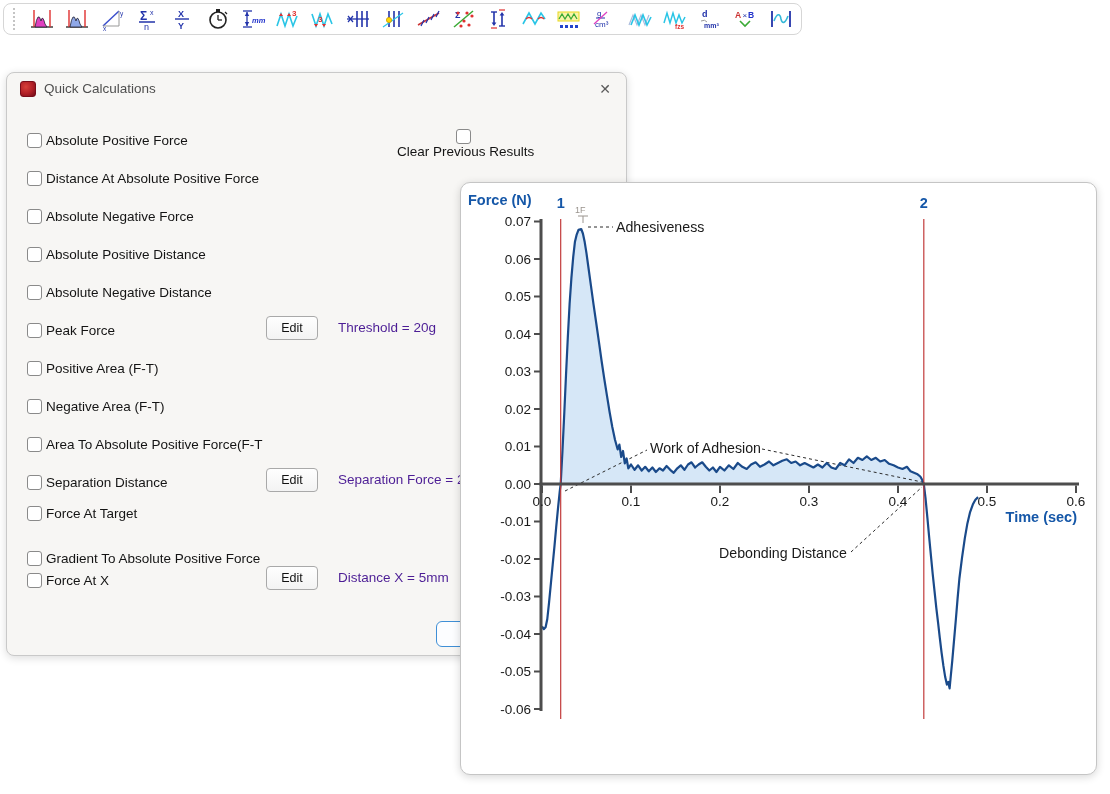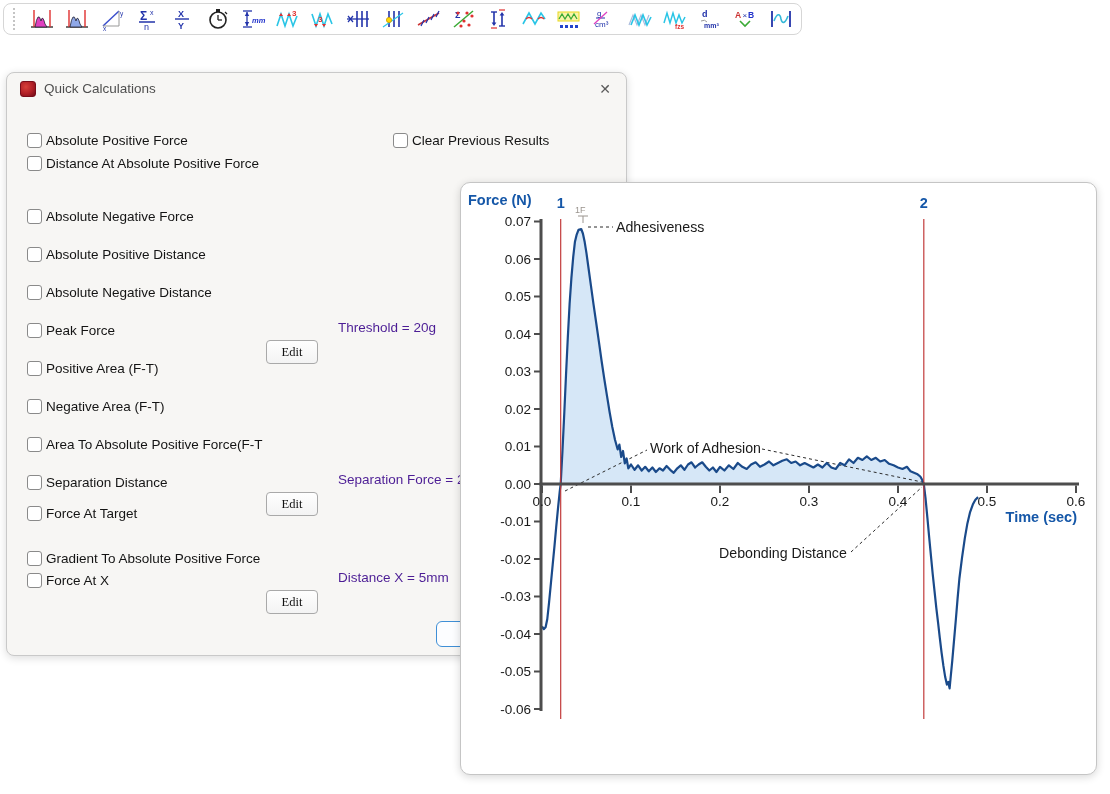--- a/index.html
+++ b/index.html
@@ -35,24 +35,24 @@
   }
   .qc-row{position:absolute;left:20px;height:22px;display:flex;align-items:center;}
   .cb{
     width:15px;height:15px;border:1.2px solid #8a8a8a;border-radius:3px;
     background:#fff;box-sizing:border-box;flex:0 0 auto;
   }
   .qc-label{margin-left:4px;font-size:13.5px;color:#141414;white-space:nowrap;}
   .qc-edit{
     position:absolute;left:239px;top:-3px;width:52px;height:24px;
     background:linear-gradient(#fefefe,#f3f3f3);border:1px solid #a9a9a9;border-radius:4px;
-    font-family:Liberation Serif, serif;font-size:12.5px;color:#111;margin-top:24px;
+    font-family:Liberation Sans, sans-serif;font-size:12.5px;color:#111;
   }
   .qc-value{position:absolute;left:311px;top:1px;font-size:13.5px;color:#4c1d95;white-space:nowrap;}
-  .clear-row{position:absolute;left:386px;height:22px;display:flex;align-items:center;}
+  .clear-row{position:absolute;left:386px;height:22px;display:flex;align-items:center;flex-direction:column;}
   .ok-btn{
     position:absolute;left:429px;top:548px;width:88px;height:26px;
     background:#fcfdff;border:1.6px solid #3f8fd6;border-radius:6px;box-sizing:border-box;
   }
   
   .chart-panel{
     position:absolute;left:460px;top:182px;width:637px;height:593px;
     background:#ffffff;border:1px solid #c5c5c5;border-radius:10px;
     box-shadow:0 2px 8px rgba(0,0,0,.16);z-index:10;box-sizing:border-box;
   }
@@ -270,21 +270,21 @@
   </div>
 
   <div class="qc-row" style="top:56px">
     <span class="cb"></span>
     <span class="qc-label">Absolute Positive Force</span>
   </div>
   <div class="clear-row" style="top:56px">
     <span class="cb"></span>
     <span class="qc-label">Clear Previous Results</span>
   </div>
-  <div class="qc-row" style="top:79px">
+  <div class="qc-row" style="top:94px">
     <span class="cb"></span>
     <span class="qc-label">Distance At Absolute Positive Force</span>
   </div>
   <div class="qc-row" style="top:132px">
     <span class="cb"></span>
     <span class="qc-label">Absolute Negative Force</span>
   </div>
   <div class="qc-row" style="top:170px">
     <span class="cb"></span>
     <span class="qc-label">Absolute Positive Distance</span>

